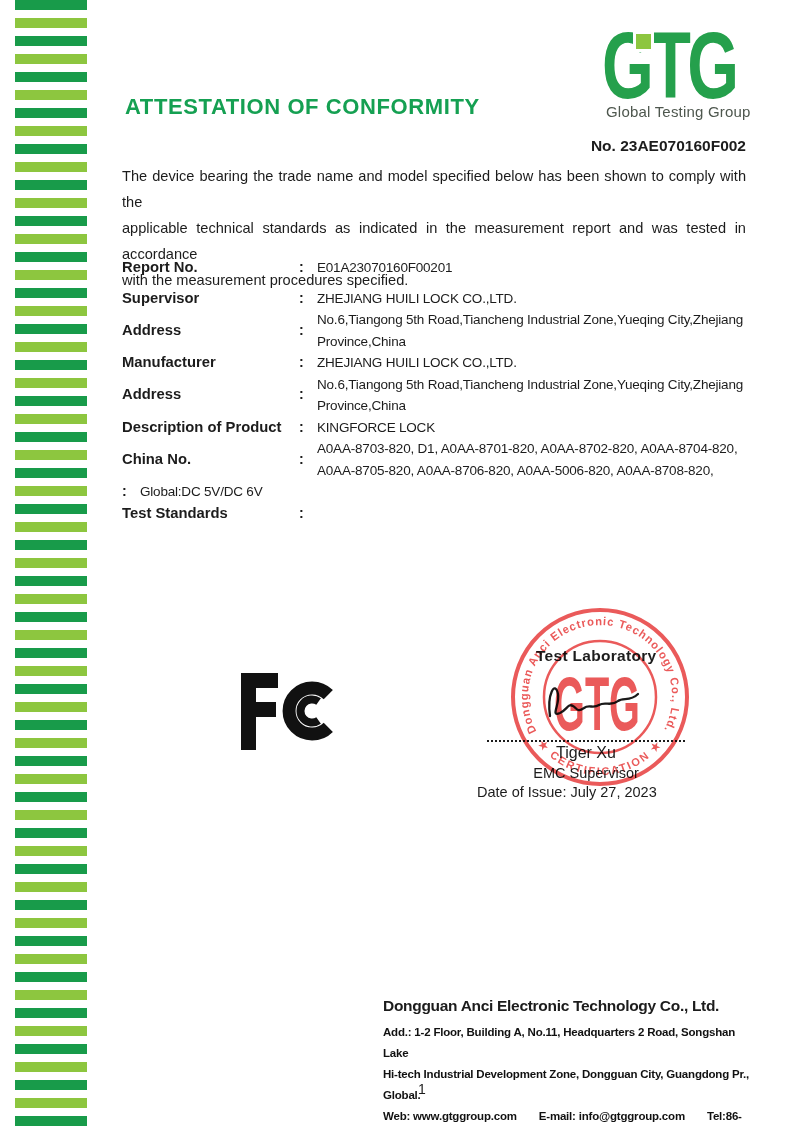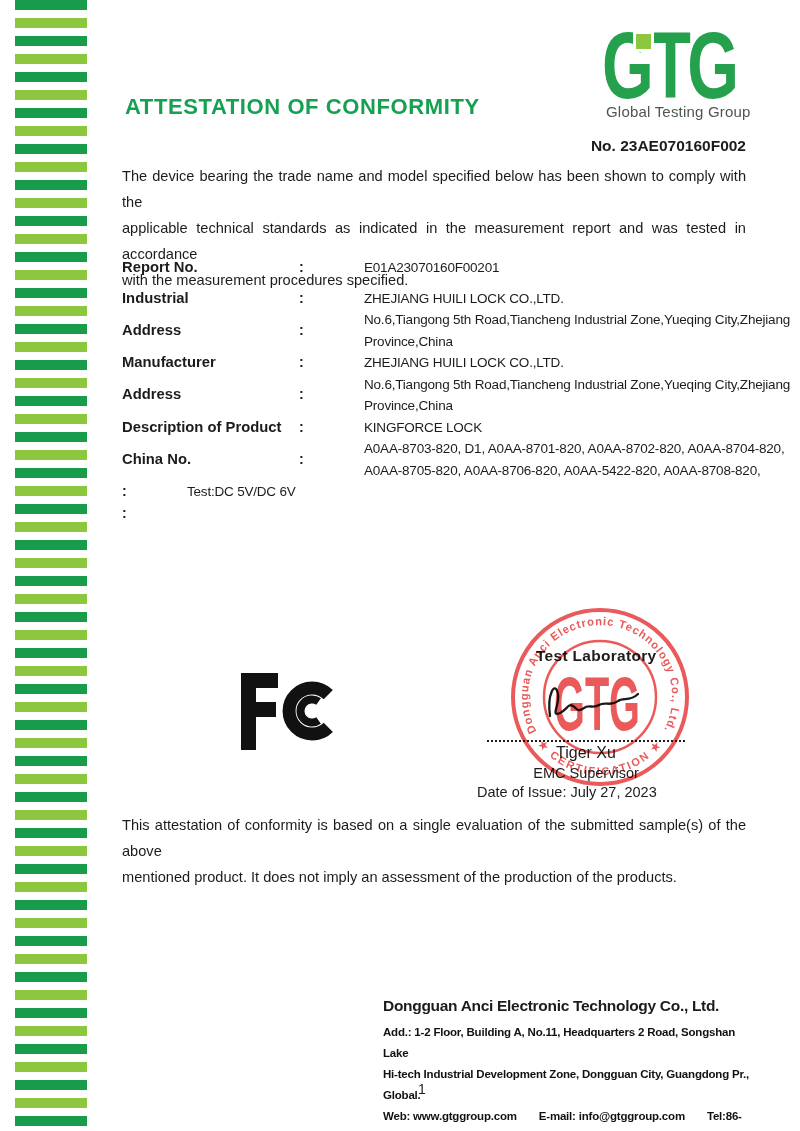--- a/index.html
+++ b/index.html
@@ -28,21 +28,21 @@
   .disclaimer{top:812px;}
   .jline{text-align:justify;text-align-last:justify;}
   .lline{text-align:left;}
 
   
   .fields{position:absolute;left:122px;top:257px;width:640px;font-size:14.2px;line-height:21.5px;}
   .frow{display:flex;align-items:center;}
   .frow.gap{margin-bottom:9px;}
   .flabel{width:177px;font-weight:bold;font-size:14.8px;flex:none;}
   .fcolon{width:18px;font-weight:bold;flex:none;}
-  .fval{flex:1;margin-left:47px;}
+  .fval{flex:1;}
   .vline{white-space:nowrap;font-size:13.5px;letter-spacing:-.2px;line-height:21.5px;}
 
   
   .fcc{position:absolute;left:238px;top:664px;}
   .stamp{position:absolute;left:470px;top:567px;opacity:.88;}
   .overlay{position:absolute;left:0;top:0;width:800px;height:1131px;
            mix-blend-mode:multiply;pointer-events:none;}
   .lab{position:absolute;left:536px;top:647px;font-size:15.5px;font-weight:bold;letter-spacing:.3px;}
   .sig{position:absolute;left:540px;top:672px;}
   .sigline{position:absolute;left:487px;top:726px;width:198px;height:14px;
@@ -143,21 +143,21 @@
 
   <div class="fields">
     <div class="frow gap">
       <span class="flabel">Report No.</span>
       <span class="fcolon">:</span>
       <div class="fval">
           <div class="vline">E01A23070160F00201</div>
         </div>
     </div>
     <div class="frow">
-      <span class="flabel">Industrial</span>
+      <span class="flabel">Supervisor</span>
       <span class="fcolon">:</span>
       <div class="fval">
           <div class="vline">ZHEJIANG HUILI LOCK CO.,LTD.</div>
         </div>
     </div>
     <div class="frow">
       <span class="flabel">Address</span>
       <span class="fcolon">:</span>
       <div class="fval">
         <div class="vline">No.6,Tiangong 5th Road,Tiancheng Industrial Zone,Yueqing City,Zhejiang</div>
@@ -184,30 +184,31 @@
       <span class="fcolon">:</span>
       <div class="fval">
           <div class="vline">KINGFORCE LOCK</div>
         </div>
     </div>
     <div class="frow">
       <span class="flabel">China No.</span>
       <span class="fcolon">:</span>
       <div class="fval">
         <div class="vline">A0AA-8703-820, D1, A0AA-8701-820, A0AA-8702-820, A0AA-8704-820,</div>
-        <div class="vline">A0AA-8705-820, A0AA-8706-820, A0AA-5422-820, A0AA-8708-820,</div>
+        <div class="vline">A0AA-8705-820, A0AA-8706-820, A0AA-5006-820, A0AA-8708-820,</div>
       </div>
     </div>
     <div class="frow">
       <span class="fcolon">:</span>
       <div class="fval">
-          <div class="vline">Test:DC 5V/DC 6V</div>
-        </div>
-    </div>
-    <div class="frow">
+          <div class="vline">Global:DC 5V/DC 6V</div>
+        </div>
+    </div>
+    <div class="frow">
+      <span class="flabel">Test Standards</span>
       <span class="fcolon">:</span>
     </div>
   </div>
 
   <svg class="fcc" width="110" height="100" viewBox="0 0 110 100">
     <path d="M 3 9 h 37 v 15 h -22 v 14 h 20 v 15 h -20 v 33 h -15 z" fill="#111"></path>
     <path d="M 90.3 30.7 A 23 23 0 1 0 90.3 63.3" fill="none" stroke="#111" stroke-width="13"></path>
     <path d="M 80.6 37.6 A 11.5 11.5 0 1 0 80.6 56.4" fill="none" stroke="#111" stroke-width="8"></path>
   </svg>
 
@@ -229,24 +230,20 @@
     <div class="lab">Test Laboratory</div>
     <svg class="sig" width="110" height="55" viewBox="0 0 110 55">
       <path d="M 10 44 C 7 22 15 8 18 22 C 20 33 10 45 20 41 C 27 38 28 31 33 34 C 37 36 37 41 44 36 C 49 32 53 37 59 33 C 65 29 71 35 78 29 C 83 25 90 30 98 22" fill="none" stroke="#1a1a1a" stroke-width="2.3" stroke-linecap="round"></path>
     </svg>
     <div class="sigline"></div>
     <div class="signer">Tiger Xu</div>
     <div class="signer-title">EMC Supervisor</div>
     <div class="dateline">Date of Issue: July 27, 2023</div>
   </div>
 
-  <div class="para disclaimer">
-    <div class="jline">This attestation of conformity is based on a single evaluation of the submitted sample(s) of the above</div>
-    <div class="lline">mentioned product. It does not imply an assessment of the production of the products.</div>
-  </div>
 
   <div class="footer">
     <div class="f-company">Dongguan Anci Electronic Technology Co., Ltd.</div>
     <div class="f-line">Add.: 1-2 Floor, Building A, No.11, Headquarters 2 Road, Songshan Lake</div>
     <div class="f-line">Hi-tech Industrial Development Zone, Dongguan City, Guangdong Pr., Global.</div>
     <div class="f-line f-contact">
       <span>Web: www.gtggroup.com</span><span>E-mail: info@gtggroup.com</span><span>Tel:86-4007558988</span>
     </div>
   </div>
   <div class="pagenum">1</div>

